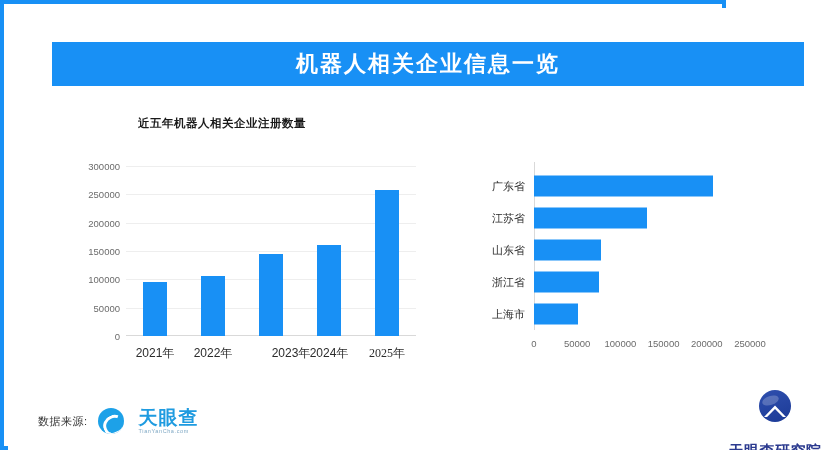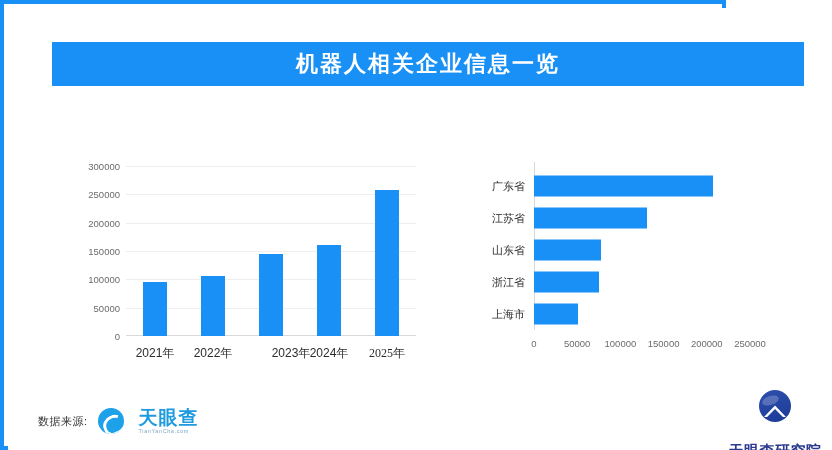--- a/index.html
+++ b/index.html
@@ -170,20 +170,21 @@
 <body>
 
 <div class="frame">
   <div class="inner">
 
     <div class="banner">
       <div class="banner-text">机器人相关企业信息一览</div>
     </div>
 
     <div id="left-chart">
+      <div class="chart-title" id="left-title">近五年机器人相关企业注册数量</div>
       <div class="lc-plot" id="lc-plot">
         <div class="lc-axis"></div>
       <div class="lc-ytick" style="top: 170px;">0</div>
           <div class="lc-grid" style="top: 141.667px;"></div>
           <div class="lc-ytick" style="top: 141.667px;">50000</div>
           <div class="lc-grid" style="top: 113.333px;"></div>
           <div class="lc-ytick" style="top: 113.333px;">100000</div>
           <div class="lc-grid" style="top: 85px;"></div>
           <div class="lc-ytick" style="top: 85px;">150000</div>
           <div class="lc-grid" style="top: 56.6667px;"></div>

